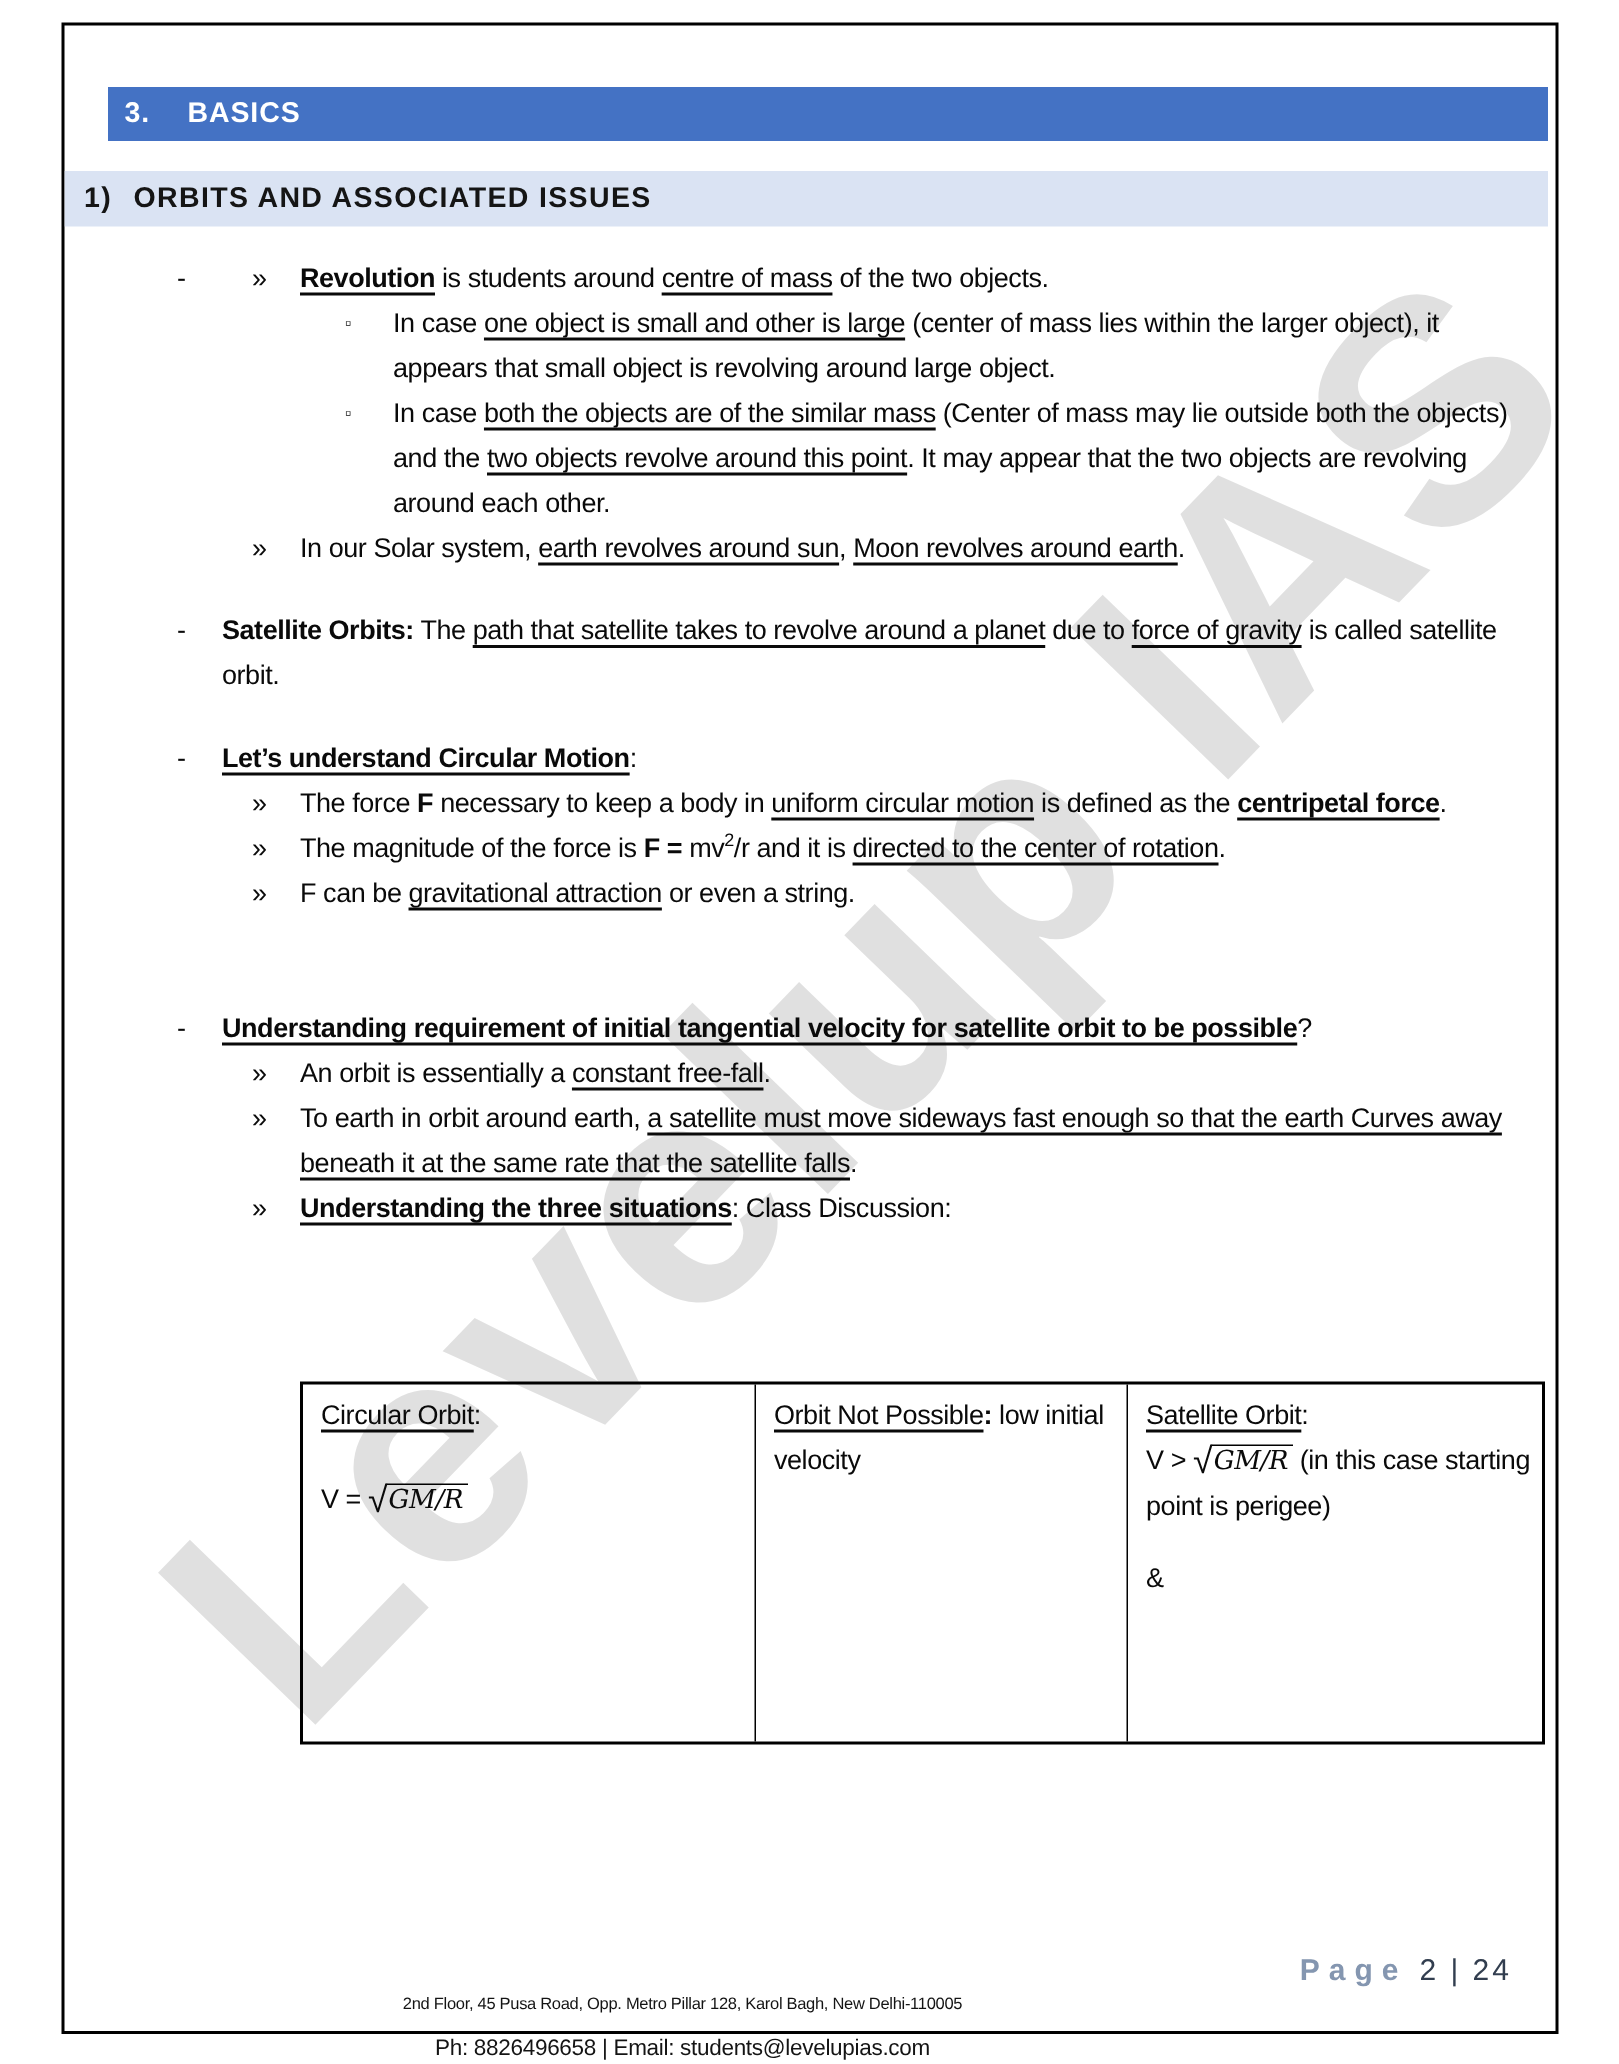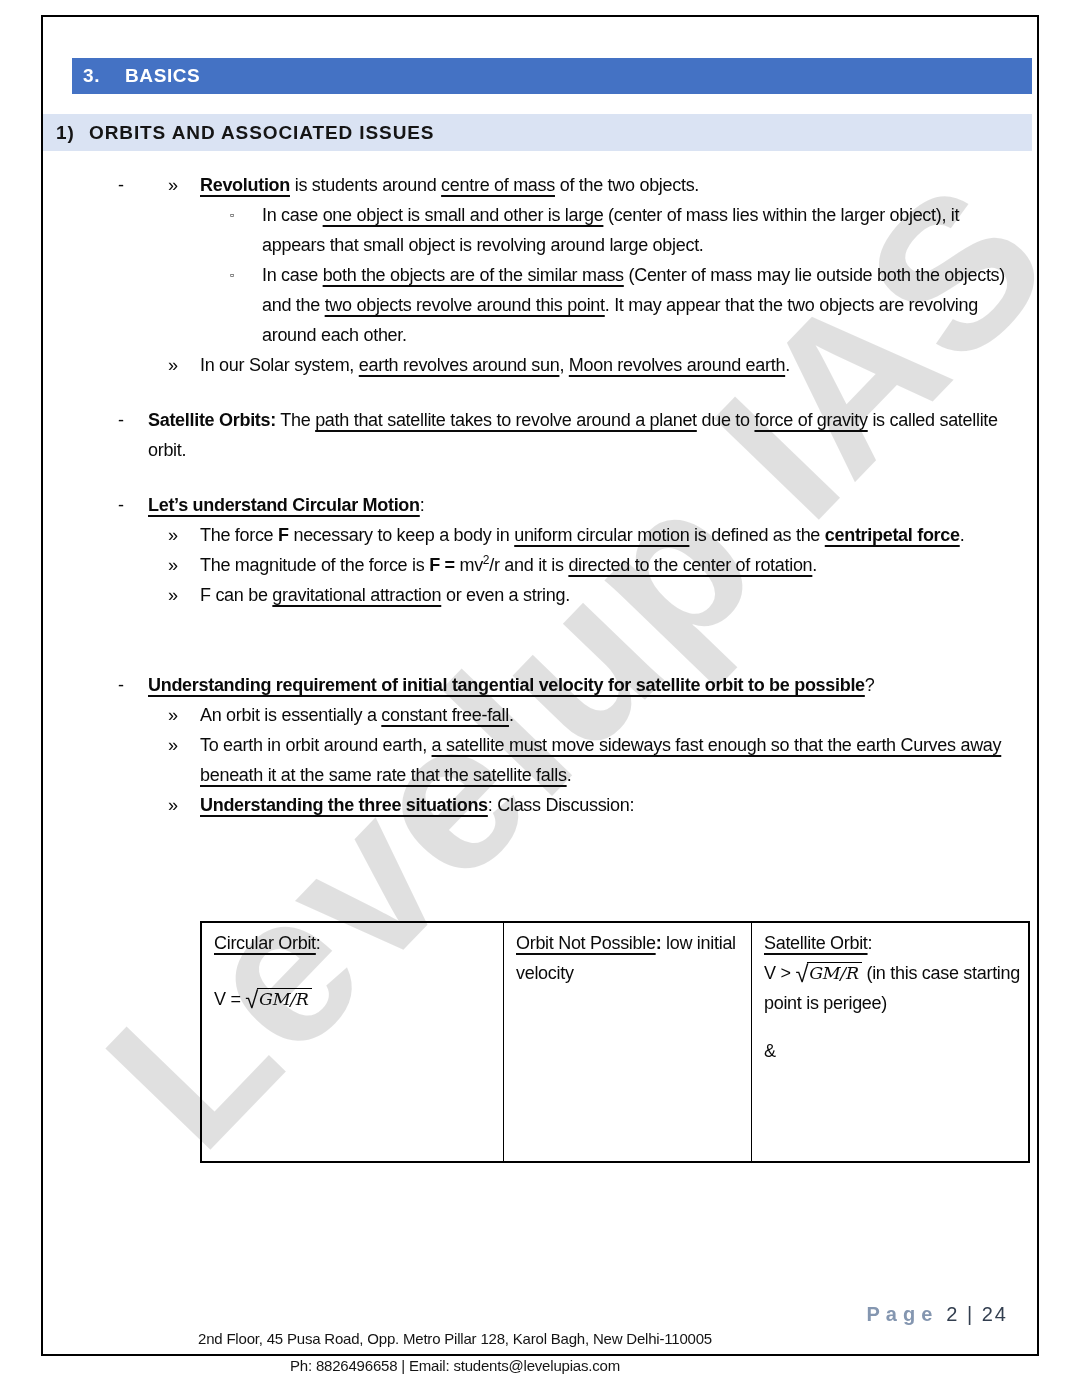--- a/index.html
+++ b/index.html
@@ -58,21 +58,21 @@
   .surd{font-size:1.32em;line-height:0;position:relative;top:3px;margin-right:-1px;}
   .rad{
     border-top:1.7px solid #000;padding:0 3px 0 2px;
     font-style:italic;font-family:"DejaVu Serif",serif;font-size:0.97em;
   }
   .page-num{position:absolute;right:29px;top:1286px;font-size:20px;z-index:1;}
   .page-num .lbl{color:#8496B0;font-weight:bold;letter-spacing:6px;margin-right:8px;}
   .page-num .val{color:#323E4F;font-weight:normal;letter-spacing:2px;}
   .address{
     position:absolute;left:0;top:1313px;width:824px;z-index:1;
-    text-align:center;font-size:15px;color:#141414;letter-spacing:-0.2px;
+    text-align:center;font-size:11px;color:#141414;letter-spacing:-0.2px;
   }
   .phone{
     position:absolute;left:43px;top:1357px;width:824px;
     text-align:center;font-size:15px;color:#141414;letter-spacing:-0.2px;
   }
 </style>
 </head>
 <body>
 
 <div class="doc-page">

